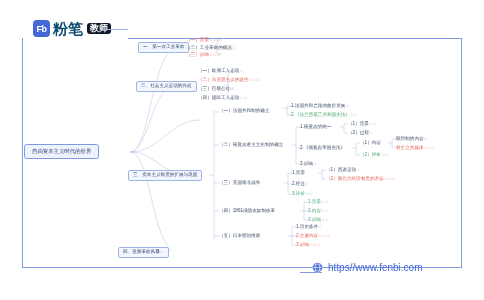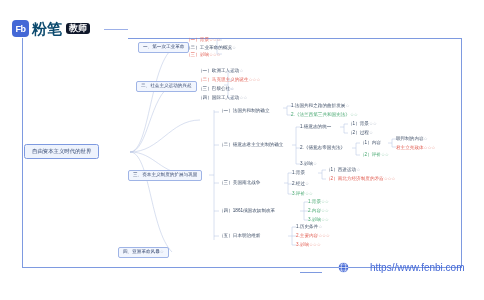--- a/index.html
+++ b/index.html
@@ -5,21 +5,21 @@
   html,body{margin:0;padding:0;}
   body{
     width:484px;height:300px;overflow:hidden;
     background:#ffffff;
     font-family:"Liberation Sans","DejaVu Sans",sans-serif;
     position:relative;
   }
   #root{position:absolute;inset:0;}
 
   
-  .logo{position:absolute;left:12px;top:20px;display:flex;align-items:center;gap:3px;}
+  .logo{position:absolute;left:33px;top:20px;display:flex;align-items:center;gap:3px;}
   .logo-mark{
     width:17px;height:17px;border-radius:4px;
     background:#4468d6;color:#fff;
     font-size:9px;font-weight:bold;
     display:flex;align-items:center;justify-content:center;
     letter-spacing:-0.5px;
   }
   .logo-word{
     font-size:15px;font-weight:bold;color:#0c4a6e;letter-spacing:0px;line-height:1;
   }
@@ -35,21 +35,21 @@
   .frame{
     position:absolute;left:22px;top:38px;width:440px;height:230px;
     border:1px solid #7e9ae0;border-top:none;border-right:none;
     box-sizing:border-box;
   }
   .frame-top{position:absolute;left:128px;top:38px;width:334px;height:1px;background:#7e9ae0;}
   .frame-right{position:absolute;left:461px;top:38px;width:1px;height:230px;background:#7e9ae0;}
 
   
   .footer{
-    position:absolute;left:338px;top:262px;display:flex;align-items:center;gap:21px;
+    position:absolute;left:312px;top:262px;display:flex;align-items:center;gap:5px;
   }
   .footer-rule{position:absolute;left:300px;top:272px;width:22px;height:1px;background:#7e9ae0;}
   .globe{width:11px;height:11px;flex:0 0 auto;}
   .footer-url{font-size:10px;color:#4468d6;letter-spacing:0px;}
 
   
   .node{
     position:absolute;white-space:nowrap;
     font-size:4.6px;line-height:1;
     letter-spacing:0px;

